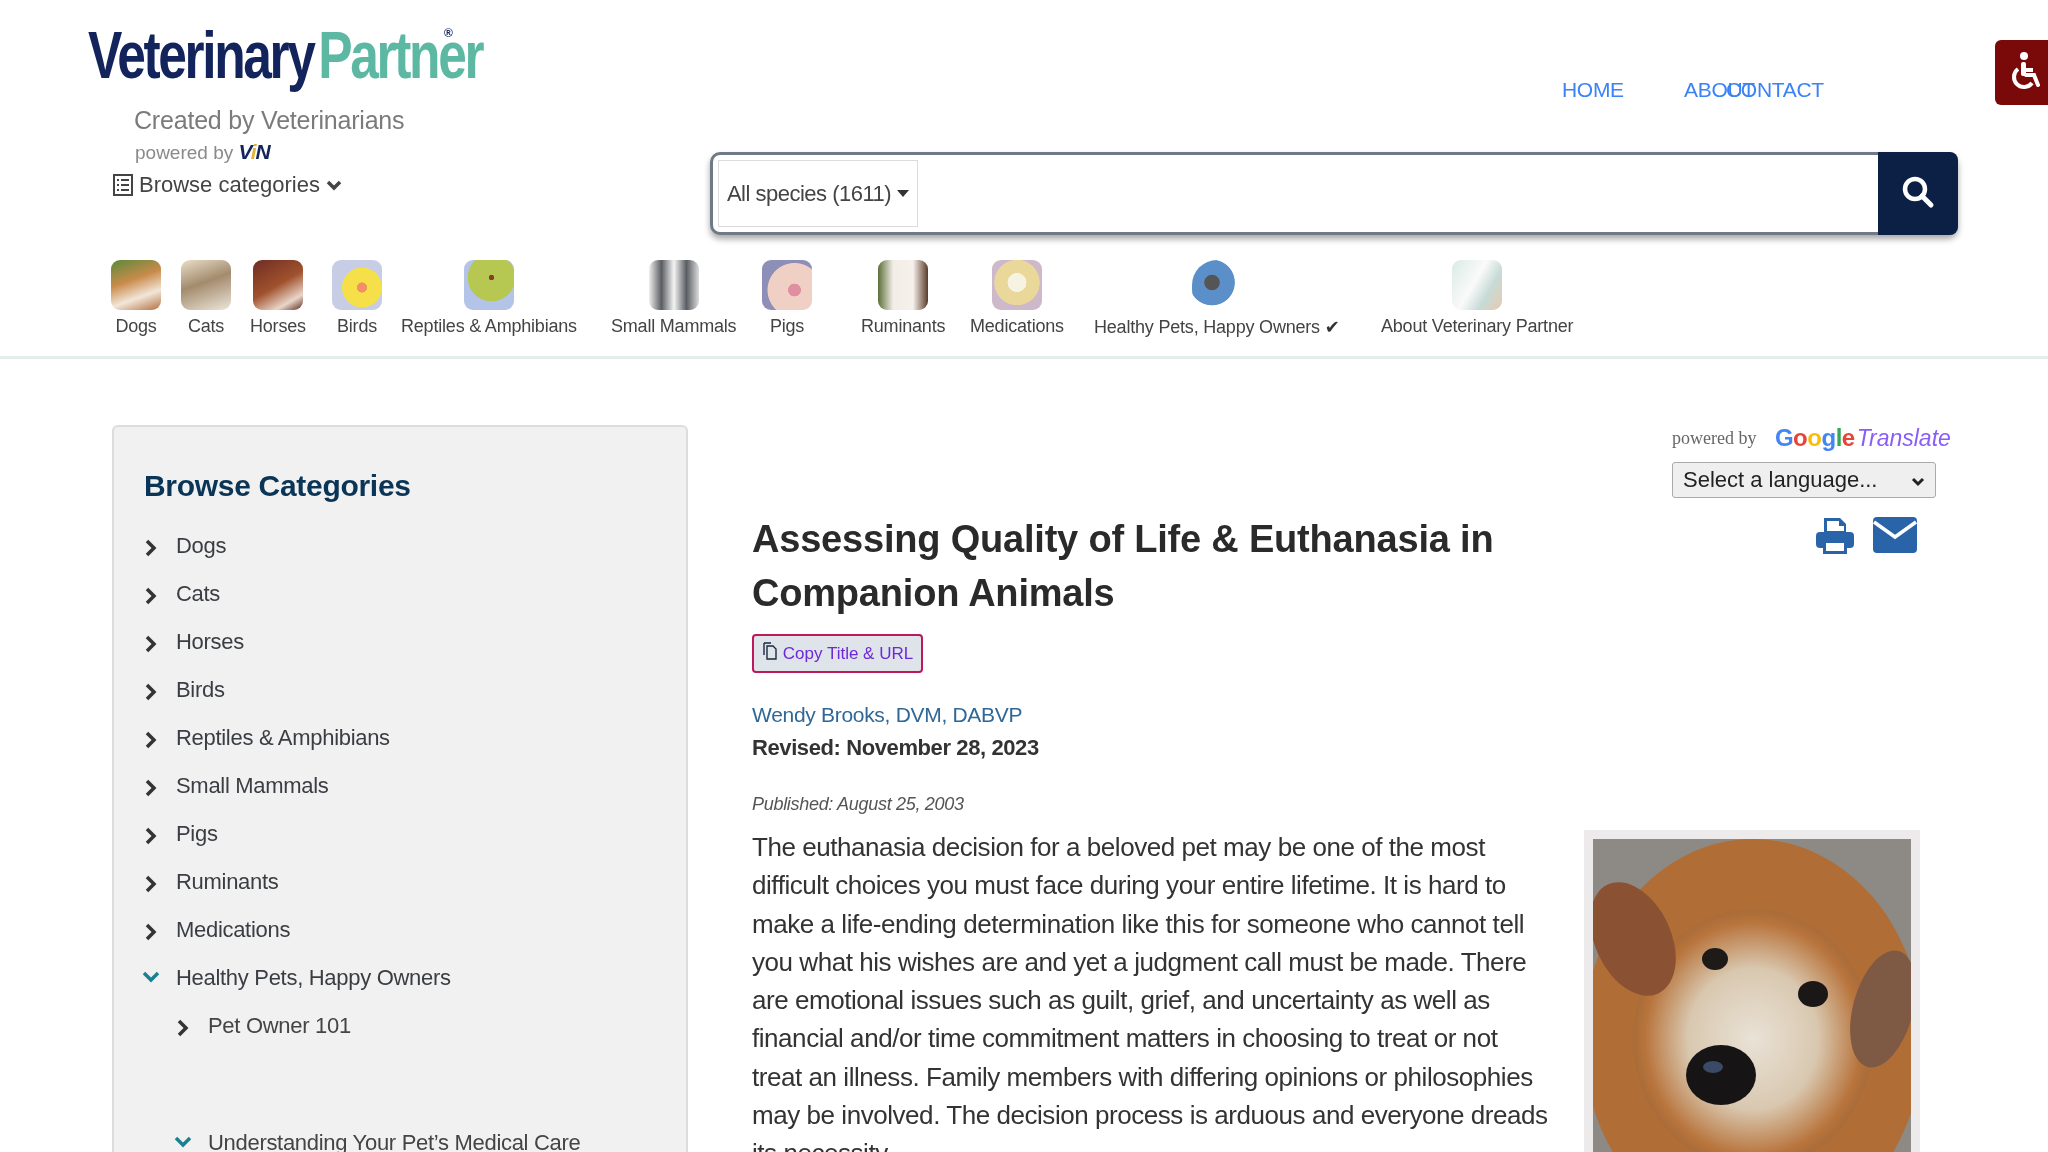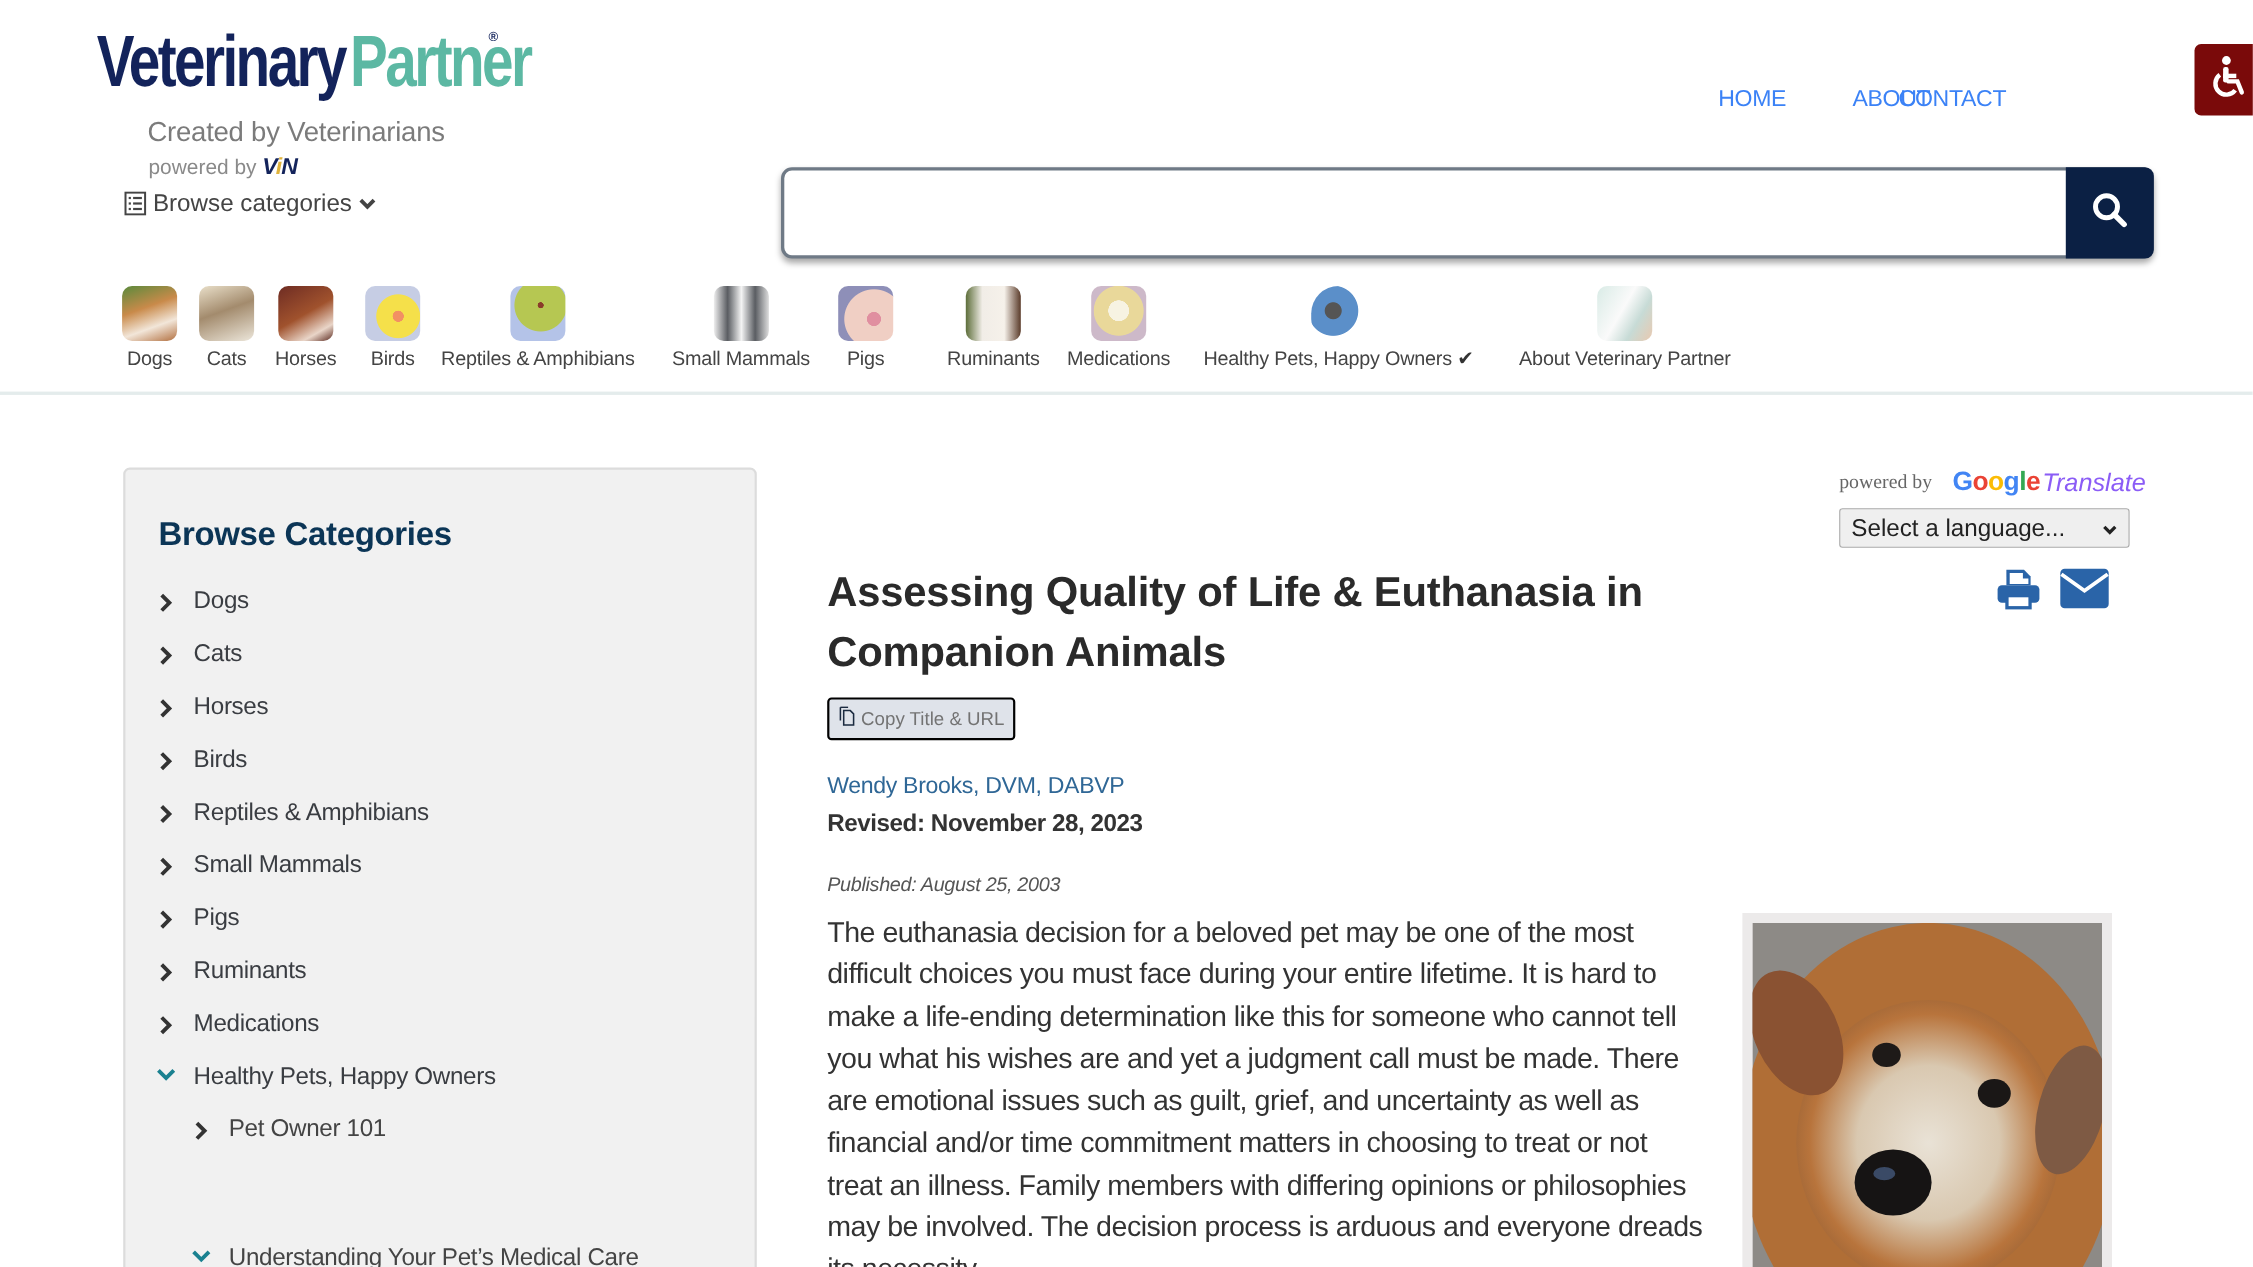--- a/index.html
+++ b/index.html
@@ -56,21 +56,21 @@
   .translate { position: absolute; left: 1672px; top: 424px; width: 290px; }
   .translate .pow { font-family: "Liberation Serif", serif; font-size: 18px; color: #666; display: inline-block; vertical-align: middle; }
   .translate .g-logo { font-size: 24px; font-weight: bold; margin-left: 14px; letter-spacing: -0.5px; vertical-align: middle; }
   .translate .t-word { font-size: 23px; color: #8b5cf6; vertical-align: middle; margin-left: 2px; font-style: italic; }
   .lang-select { position: absolute; left: 0; top: 38px; width: 264px; height: 36px; background: #efefef; border: 1px solid #aaa; border-radius: 3px; display: flex; align-items: center; justify-content: space-between; padding: 0 10px; font-size: 22px; color: #222; cursor: pointer; }
 
   .action-icons { position: absolute; left: 1814px; top: 516px; display: flex; gap: 16px; }
   .action-icons span { cursor: pointer; display: block; }
 
   .article-title { position: absolute; left: 752px; top: 512px; width: 950px; font-size: 38px; line-height: 54px; font-weight: bold; color: #2a2a2a; letter-spacing: -0.2px; }
-  .copy-btn { position: absolute; left: 752px; top: 634px; width: 171px; height: 39px; background: #dfe3ea; border: 2px solid #000000; border-radius: 4px; display: flex; align-items: center; justify-content: center; gap: 5px; font-size: 17px; color: #737373; cursor: pointer; }
+  .copy-btn { position: absolute; left: 752px; top: 634px; width: 171px; height: 39px; background: #dfe3ea; border: 2px solid #be185d; border-radius: 4px; display: flex; align-items: center; justify-content: center; gap: 5px; font-size: 17px; color: #6d28d9; cursor: pointer; }
 
   .author { position: absolute; left: 752px; top: 703px; font-size: 21px; color: #2f6796; text-decoration: none; cursor: pointer; letter-spacing: -0.3px; }
   .revised { position: absolute; left: 752px; top: 735px; font-size: 22px; color: #333; font-weight: bold; letter-spacing: -0.4px; }
   .published { position: absolute; left: 752px; top: 794px; font-size: 18px; color: #555; font-style: italic; letter-spacing: -0.3px; }
 
   .body-text { position: absolute; left: 752px; top: 828px; width: 800px; font-size: 26px; line-height: 38.3px; color: #333; letter-spacing: -0.45px; }
 
   .article-img { position: absolute; left: 1584px; top: 830px; width: 336px; height: 340px; background: #eceaea; padding: 9px 9px 0 9px; }
   .article-img .photo { width: 318px; height: 340px; overflow: hidden; }
 </style>
@@ -119,20 +119,24 @@
   </span>
   <span>Browse categories</span>
   <span>
     <svg width="16" height="12" viewBox="0 0 16 12">
         <path d="M2 3 L8 9 L14 3" stroke="#444" stroke-width="3.5" fill="none"></path>
       </svg>
   </span>
 </div>
 
 <div class="search-wrap">
+  <div class="species-select">
+    <span>All species (1611)</span>
+    <span class="caret"></span>
+  </div>
   <div class="search-btn">
     <span>
       <svg width="34" height="34" viewBox="0 0 34 34">
           <circle cx="14" cy="14" r="10" stroke="#fff" stroke-width="4.5" fill="none"></circle>
           <path d="M21 21 L30 30" stroke="#fff" stroke-width="5" stroke-linecap="round"></path>
         </svg>
     </span>
   </div>
 </div>
 

